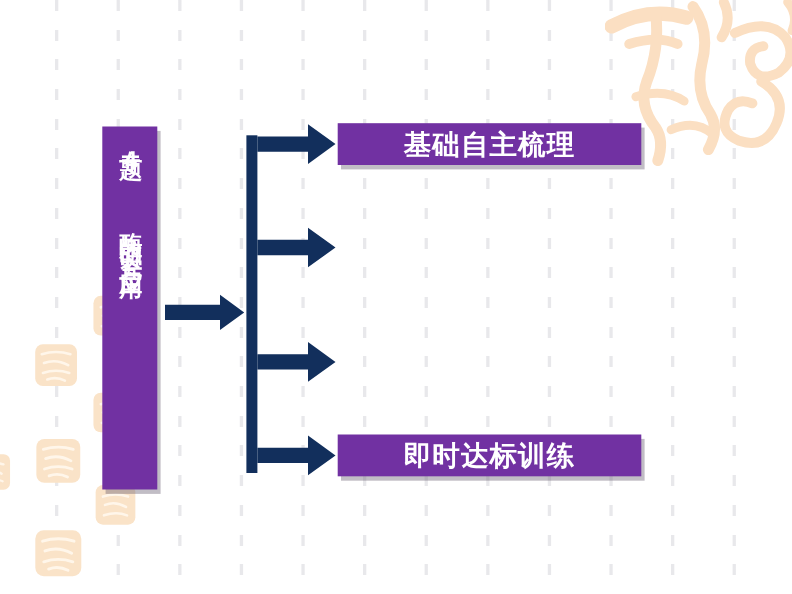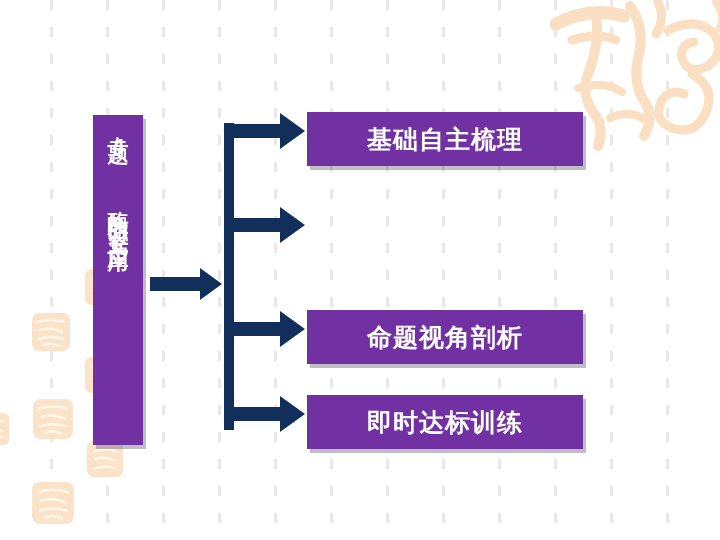--- a/index.html
+++ b/index.html
@@ -28,21 +28,21 @@
   .vtext{
     writing-mode:vertical-lr;text-orientation:upright;
     color:#ffffff;font-weight:bold;font-size:21px;letter-spacing:7px;
     line-height:50px;
   }
   .vtext.second{margin-top:30px;}
   
   .connector{position:absolute;left:0;top:0;z-index:2;pointer-events:none;}
   
   .menu-bar{
-    position:absolute;left:307px;width:276px;height:54px;
+    position:absolute;left:307px;width:276px;height:38px;
     background:#7131a2;z-index:3;
     box-shadow:3px 4px 0 rgba(100,90,110,0.40);
     display:flex;align-items:center;justify-content:center;
     color:#ffffff;font-weight:bold;font-size:25px;letter-spacing:1px;
     cursor:pointer;white-space:nowrap;
   }
   .menu-bar.b1{top:112px;}
   .menu-bar.b2{top:206px;}
   .menu-bar.b3{top:310px;}
   .menu-bar.b4{top:395px;}
@@ -138,16 +138,15 @@
       <path d="M234 407 H280 V396 L305 414 L280 432 V421 H234 Z"></path>
     </g>
   </svg>
 
   <div class="topic-panel">
     <div class="vtext">专题4</div>
     <div class="vtext second">酶的研究与应用</div>
   </div>
 
   <div class="menu-bar b1">基础自主梳理</div>
-  <div class="menu-bar b3">命题视角剖析</div>
   <div class="menu-bar b4">即时达标训练</div>
 
 </div>
 
 </body></html>

